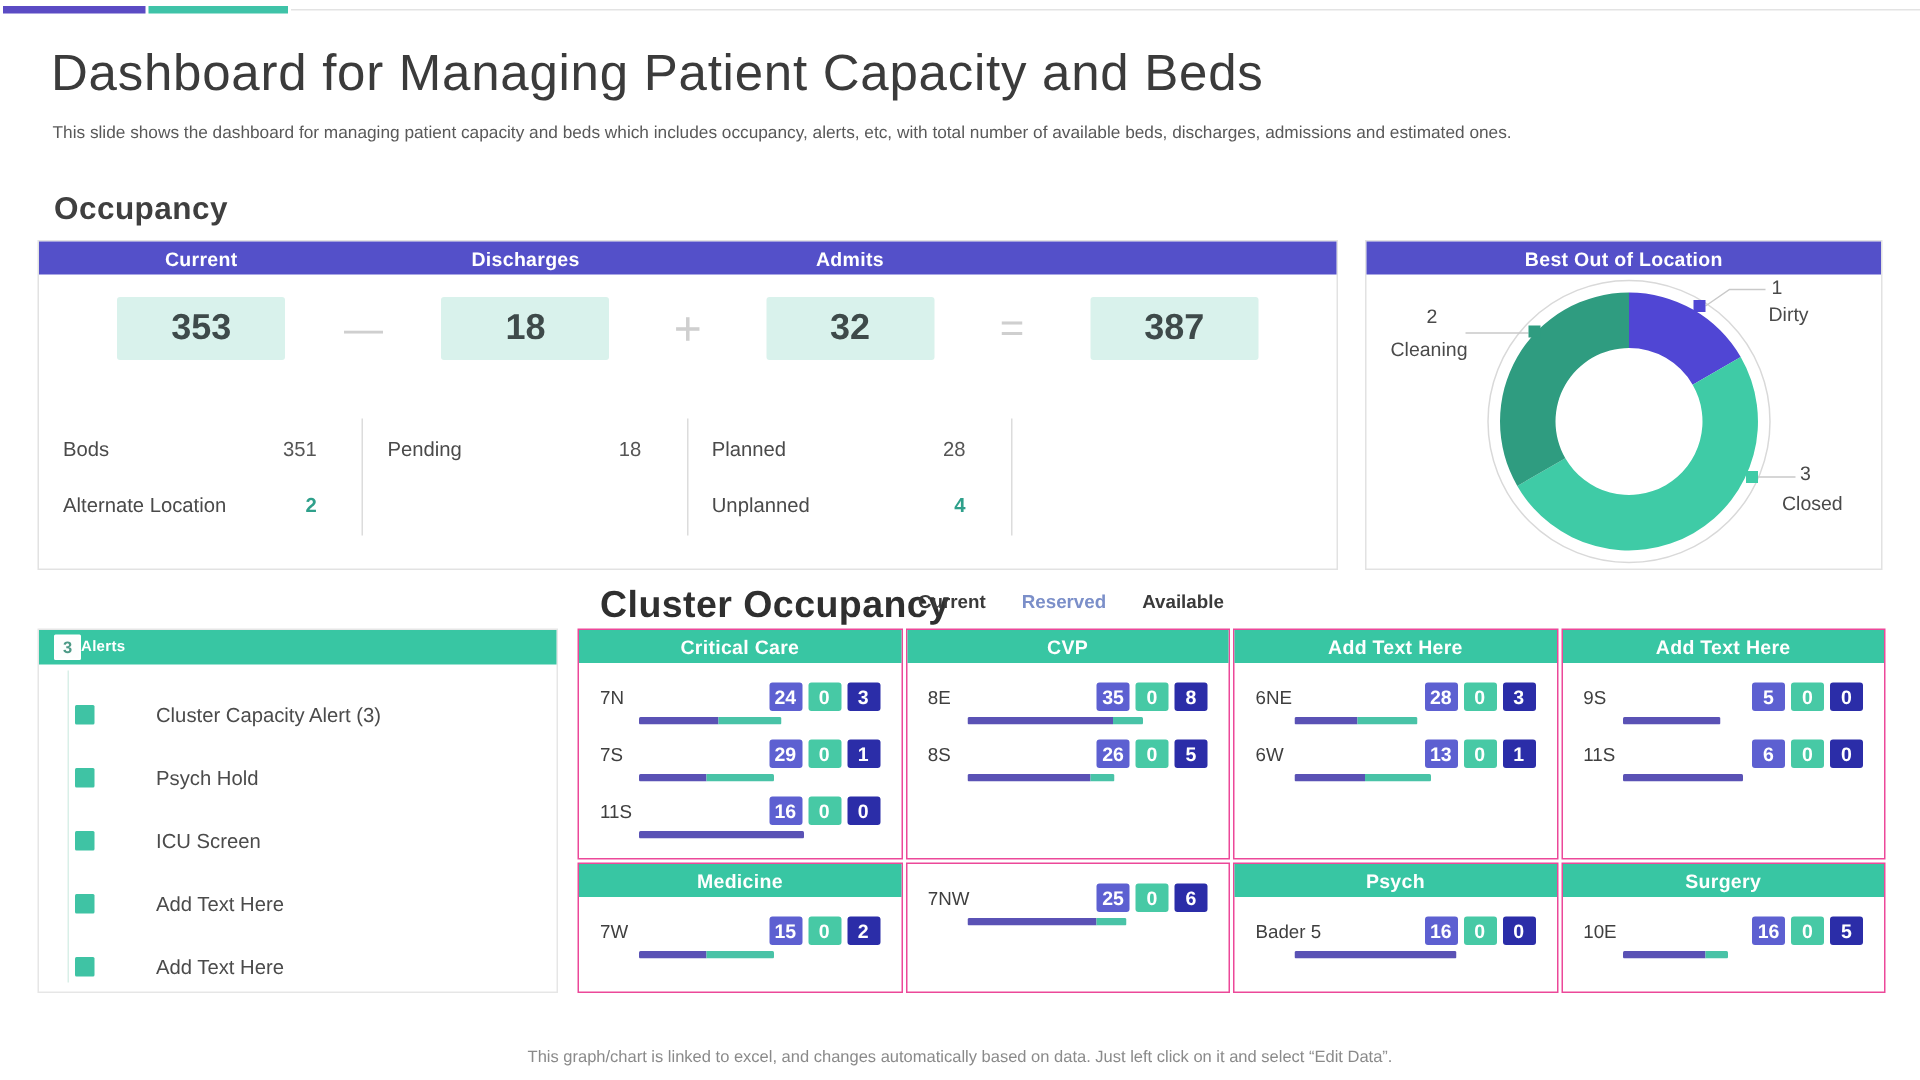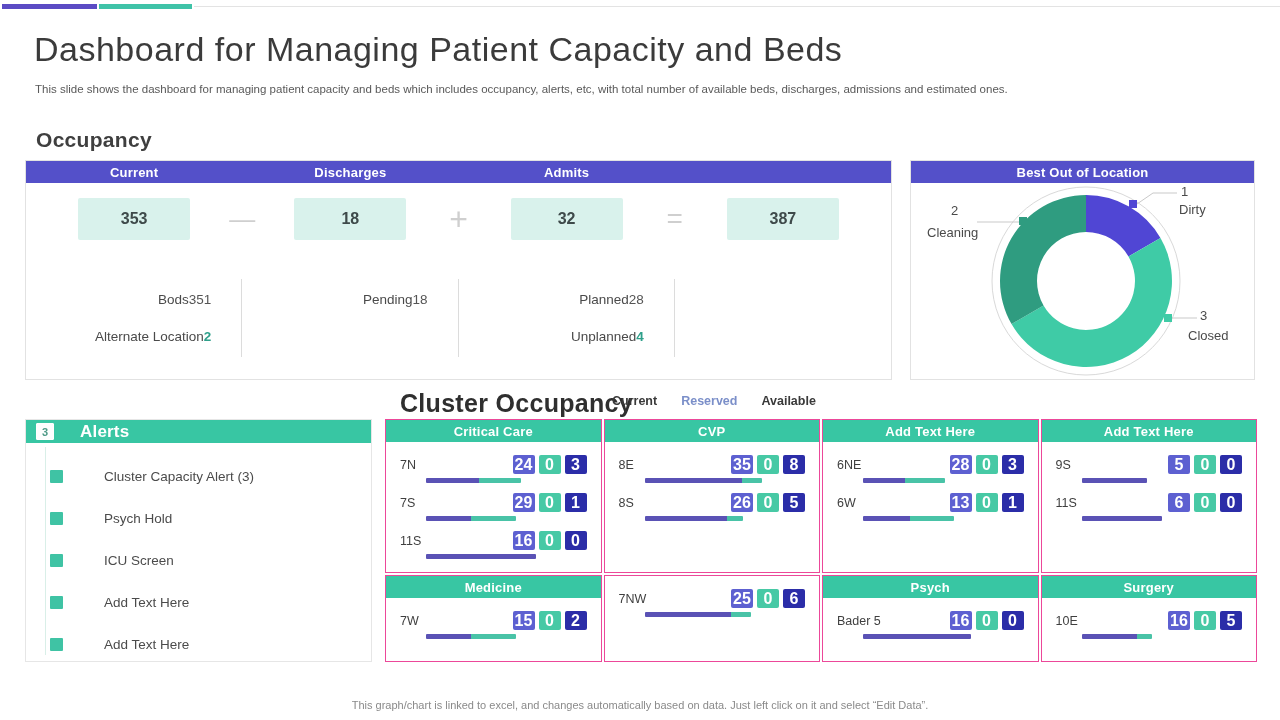--- a/index.html
+++ b/index.html
@@ -18,28 +18,28 @@
 
   .occ-heading { position:absolute; left:36px; top:128px; font-size:21px; font-weight:bold; color:#3f3f3f; letter-spacing:.3px; }
 
   
   .occ-panel { position:absolute; left:25px; top:160px; width:867px; height:220px; border:1px solid #e2e2e2; background:#fff; }
   .occ-header { position:absolute; left:0; top:0; right:0; height:22px; background:#5450c9; display:grid; grid-template-columns:repeat(4,1fr); }
   .occ-header .hcell { color:#fff; font-size:13px; font-weight:bold; display:flex; align-items:center; justify-content:center; letter-spacing:.2px; }
   .occ-values { position:absolute; left:0; top:36px; right:0; height:44px; display:grid; grid-template-columns:repeat(4,1fr); }
   .vcell { display:flex; align-items:center; justify-content:center; }
   .vbox { width:112px; height:42px; background:#d9f2ec; border-radius:2px; display:flex; align-items:center; justify-content:center;
-          font-size:16px; font-weight:bold; color:#3e4a4a; }
+          font-size:24px; font-weight:bold; color:#3e4a4a; }
   .op { position:absolute; top:0; height:44px; display:flex; align-items:center; justify-content:center; width:40px;
         transform:translateX(-50%); color:#cfcfcf; font-weight:400; }
   .op-minus { left:25%; font-size:26px; } .op-plus { left:50%; font-size:32px; } .op-eq { left:75%; font-size:28px; }
   .occ-stats { position:absolute; left:0; top:118px; right:0; height:78px; display:grid; grid-template-columns:repeat(4,1fr); }
   .occ-col { padding-top:2px; }
   .occ-col.divided { border-right:1px solid #dcdcdc; }
-  .stat-row { height:37px; display:flex; align-items:center; justify-content:flex-end; padding:0 30px 0 16px;
+  .stat-row { height:37px; display:flex; align-items:center; justify-content:space-between; padding:0 30px 0 16px;
               font-size:13.5px; color:#4a4a4a; }
   .stat-val { color:#555; }
   .stat-val.hl { color:#2fa08b; font-weight:bold; }
 
   
   .svc-panel { position:absolute; left:910px; top:160px; width:345px; height:220px; border:1px solid #e2e2e2; background:#fff; }
   .svc-header { height:22px; background:#5450c9; color:#fff; font-size:13px; font-weight:bold; display:flex; align-items:center; justify-content:center; letter-spacing:.2px; }
   .svc-body { position:relative; height:196px; }
   .donut-lbl { position:absolute; font-size:13px; color:#4a4a4a; line-height:15px; white-space:nowrap; }
 
@@ -47,39 +47,39 @@
   .cluster-heading { position:absolute; left:400px; top:389px; font-size:25px; font-weight:bold; color:#2f2f2f; letter-spacing:.3px; }
   .cluster-legend { position:absolute; left:612px; top:394px; display:flex; gap:24px; }
   .leg-item { font-size:12.5px; font-weight:bold; color:#3a3a3a; }
   .leg-item.muted { color:#7b8fc9; }
 
   
   .alerts-panel { position:absolute; left:25px; top:419px; width:347px; height:243px; border:1px solid #e6e6e6; background:#fff; }
   .alerts-header { height:23px; background:#38c6a3; display:flex; align-items:center; padding-left:10px; }
   .alerts-count { width:18px; height:17px; background:#fdfefe; border:1px solid #ffffff; border-radius:1px;
                   color:#4d9a87; font-size:11px; font-weight:bold; display:flex; align-items:center; justify-content:center; }
-  .alerts-title { color:#fff; font-size:17px; font-weight:bold; margin-left:26px; letter-spacing:.2px; }
+  .alerts-title { color:#fff; font-size:10px; font-weight:bold; letter-spacing:.2px; }
   .alerts-body { position:relative; padding-top:12px; height:218px; }
   .alerts-body::before { content:""; position:absolute; left:19px; top:4px; bottom:6px; width:1px; background:#d9efe8; }
   .alert-item { height:42px; display:flex; align-items:center; padding-left:24px; }
   .alert-bullet { width:13px; height:13px; background:#3fc3a4; border-radius:1px; flex:none; }
   .alert-label { margin-left:41px; font-size:13.5px; color:#4b4b4b; }
 
   
   .cluster-grid { position:absolute; left:385px; top:419px; width:872px; }
   .cg-row { display:grid; grid-template-columns:repeat(4,1fr); gap:2px; margin-bottom:2px; }
   .cg-row1 .cl-panel { height:154px; } .cg-row2 .cl-panel { height:87px; }
   .cl-panel { border:1px solid #ec4899; background:#fff; display:flex; flex-direction:column; }
   .cl-head { height:22px; background:#38c6a3; color:#fff; font-size:13px; font-weight:bold; display:flex; align-items:center; justify-content:center; flex:none; letter-spacing:.2px; }
   .cl-body { flex:1; padding:12px 14px 0 14px; }
   .unit { height:38px; }
   .u-top { display:flex; align-items:center; height:21px; }
   .u-label { font-size:12.5px; color:#3f3f3f; }
   .badges { margin-left:auto; display:flex; gap:4px; }
-  .badge { width:22px; height:19px; border-radius:2px; color:#fff; font-size:16px; font-weight:bold;
+  .badge { width:22px; height:19px; border-radius:2px; color:#fff; font-size:13px; font-weight:bold;
            display:flex; align-items:center; justify-content:center; }
   .b-cur { background:#5d60d1; } .b-res { background:#47c9a5; } .b-avl { background:#2b2da8; }
   .u-bar { margin:3px 0 0 26px; height:5px; display:flex; border-radius:1px; overflow:hidden; }
   .u-bar .seg-p { background:#5a52b5; height:100%; }
   .u-bar .seg-t { background:#49c3a7; height:100%; }
 
   .footer-note { position:absolute; left:0; right:0; top:699px; text-align:center; font-size:11px; color:#8a8a8a; }
 </style>
 </head>
 <body>

